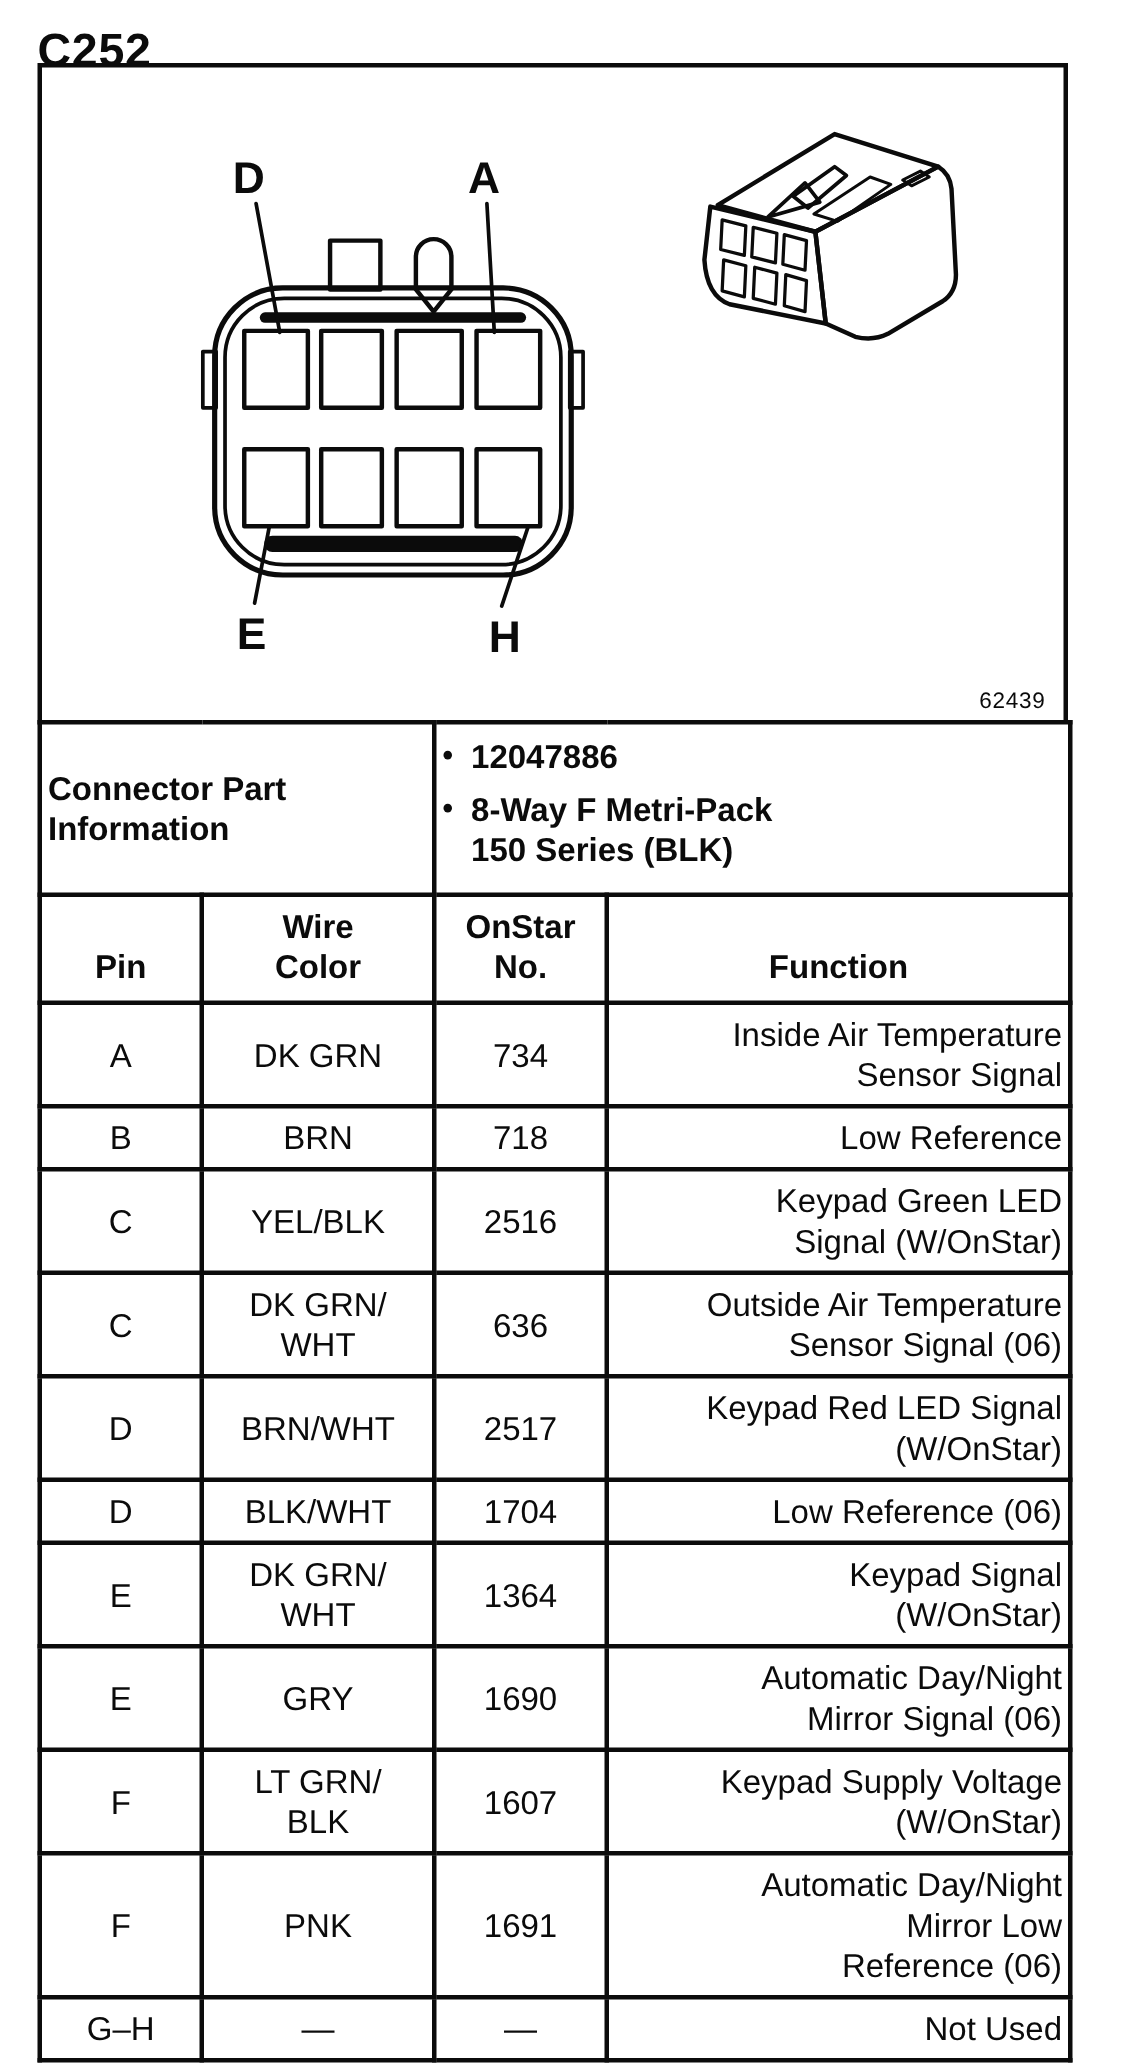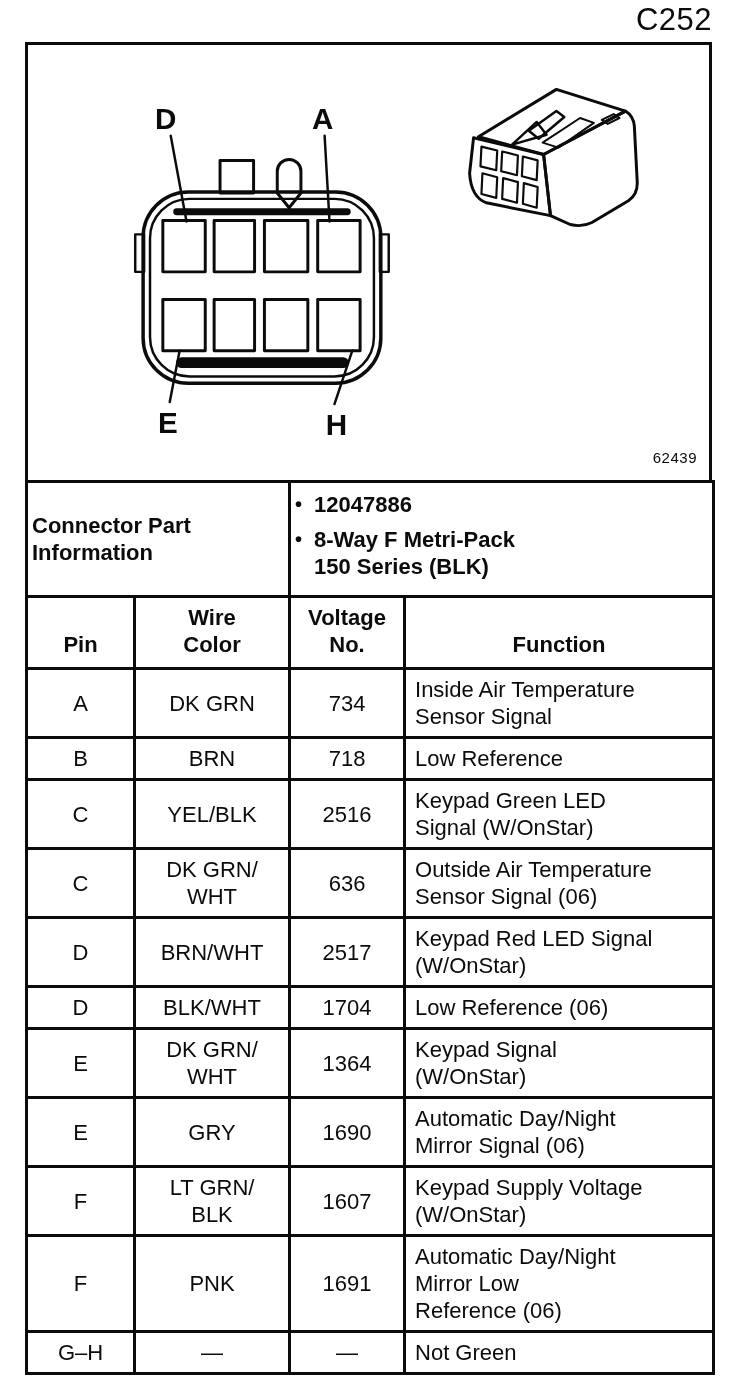--- a/index.html
+++ b/index.html
@@ -7,30 +7,30 @@
     --paper:#ffffff;
   }
   html,body{margin:0;padding:0;background:var(--paper);}
   body{
     width:752px;height:1380px;position:relative;
     font-family:"Liberation Sans",sans-serif;color:var(--ink);
     -webkit-font-smoothing:antialiased;
   }
   .sheet{position:absolute;inset:0;background:var(--paper);}
   .page-title{
-    position:absolute;left:25px;top:2px;width:687px;
-    text-align:right;font-size:31px;font-weight:normal;letter-spacing:.5px;
+    position:absolute;left:25px;top:16px;width:687px;
+    text-align:left;font-size:31px;font-weight:bold;letter-spacing:.5px;
   }
   .figure-box{
     position:absolute;left:25px;top:42px;width:687px;height:441px;
     border:3px solid var(--ink);box-sizing:border-box;background:var(--paper);
   }
   .figure-box svg{position:absolute;left:0;top:0;width:100%;height:100%;}
   .fig-num{
-    position:absolute;right:12px;bottom:14px;
+    position:absolute;right:12px;bottom:4px;
     font-size:15px;letter-spacing:.5px;
   }
   table.pin-table{
     position:absolute;left:25px;top:480px;width:687px;
     border-collapse:collapse;table-layout:fixed;background:var(--paper);
   }
   .pin-table td,.pin-table th{
     border:3px solid var(--ink);
     font-size:22px;line-height:27px;
     padding:6px 4px;vertical-align:middle;
@@ -41,21 +41,21 @@
   }
   .partinfo-bullets{height:100px;vertical-align:top;padding:8px 6px 6px 28px;}
   .bullet-line{display:flex;gap:12px;font-weight:bold;margin-bottom:8px;}
   .bullet-glyph{flex:0 0 auto;font-size:20px;line-height:27px;}
   .bullet-text{white-space:pre-line;}
   .pin-table th{
     font-weight:bold;text-align:center;vertical-align:bottom;
     padding-bottom:9px;white-space:pre-line;height:48px;margin-top:46px;
   }
   td.c-pin,td.c-wire,td.c-circuit{text-align:center;white-space:pre-line;}
-  td.c-func{text-align:left;padding-left:9px;white-space:pre-line;}
+  td.c-func{text-align:right;padding-left:9px;white-space:pre-line;}
 </style>
 </head>
 <body>
 
 <div class="sheet">
 
   <div class="page-title">C252</div>
 
   <div class="figure-box">
     <svg viewBox="0 0 687 441" fill="none" stroke="#0b0b0b" stroke-linejoin="round" stroke-linecap="round">
@@ -144,21 +144,21 @@
             <span class="bullet-glyph">•</span>
             <span class="bullet-text">8-Way F Metri-Pack
 150 Series (BLK)</span>
           </div>
         </td>
       </tr>
       <tr>
         <th>Pin</th>
         <th>Wire
 Color</th>
-        <th>Voltage
+        <th>OnStar
 No.</th>
         <th>Function</th>
       </tr>
     <tr>
       <td class="c-pin">A</td>
       <td class="c-wire">DK GRN</td>
       <td class="c-circuit">734</td>
       <td class="c-func">Inside Air Temperature
 Sensor Signal</td>
     </tr>
@@ -224,18 +224,18 @@
       <td class="c-wire">PNK</td>
       <td class="c-circuit">1691</td>
       <td class="c-func">Automatic Day/Night
 Mirror Low
 Reference (06)</td>
     </tr>
         <tr>
       <td class="c-pin">G–H</td>
       <td class="c-wire">—</td>
       <td class="c-circuit">—</td>
-      <td class="c-func">Not Green</td>
+      <td class="c-func">Not Used</td>
     </tr>
       </tbody>
   </table>
 
 </div>
 
 </body></html>

